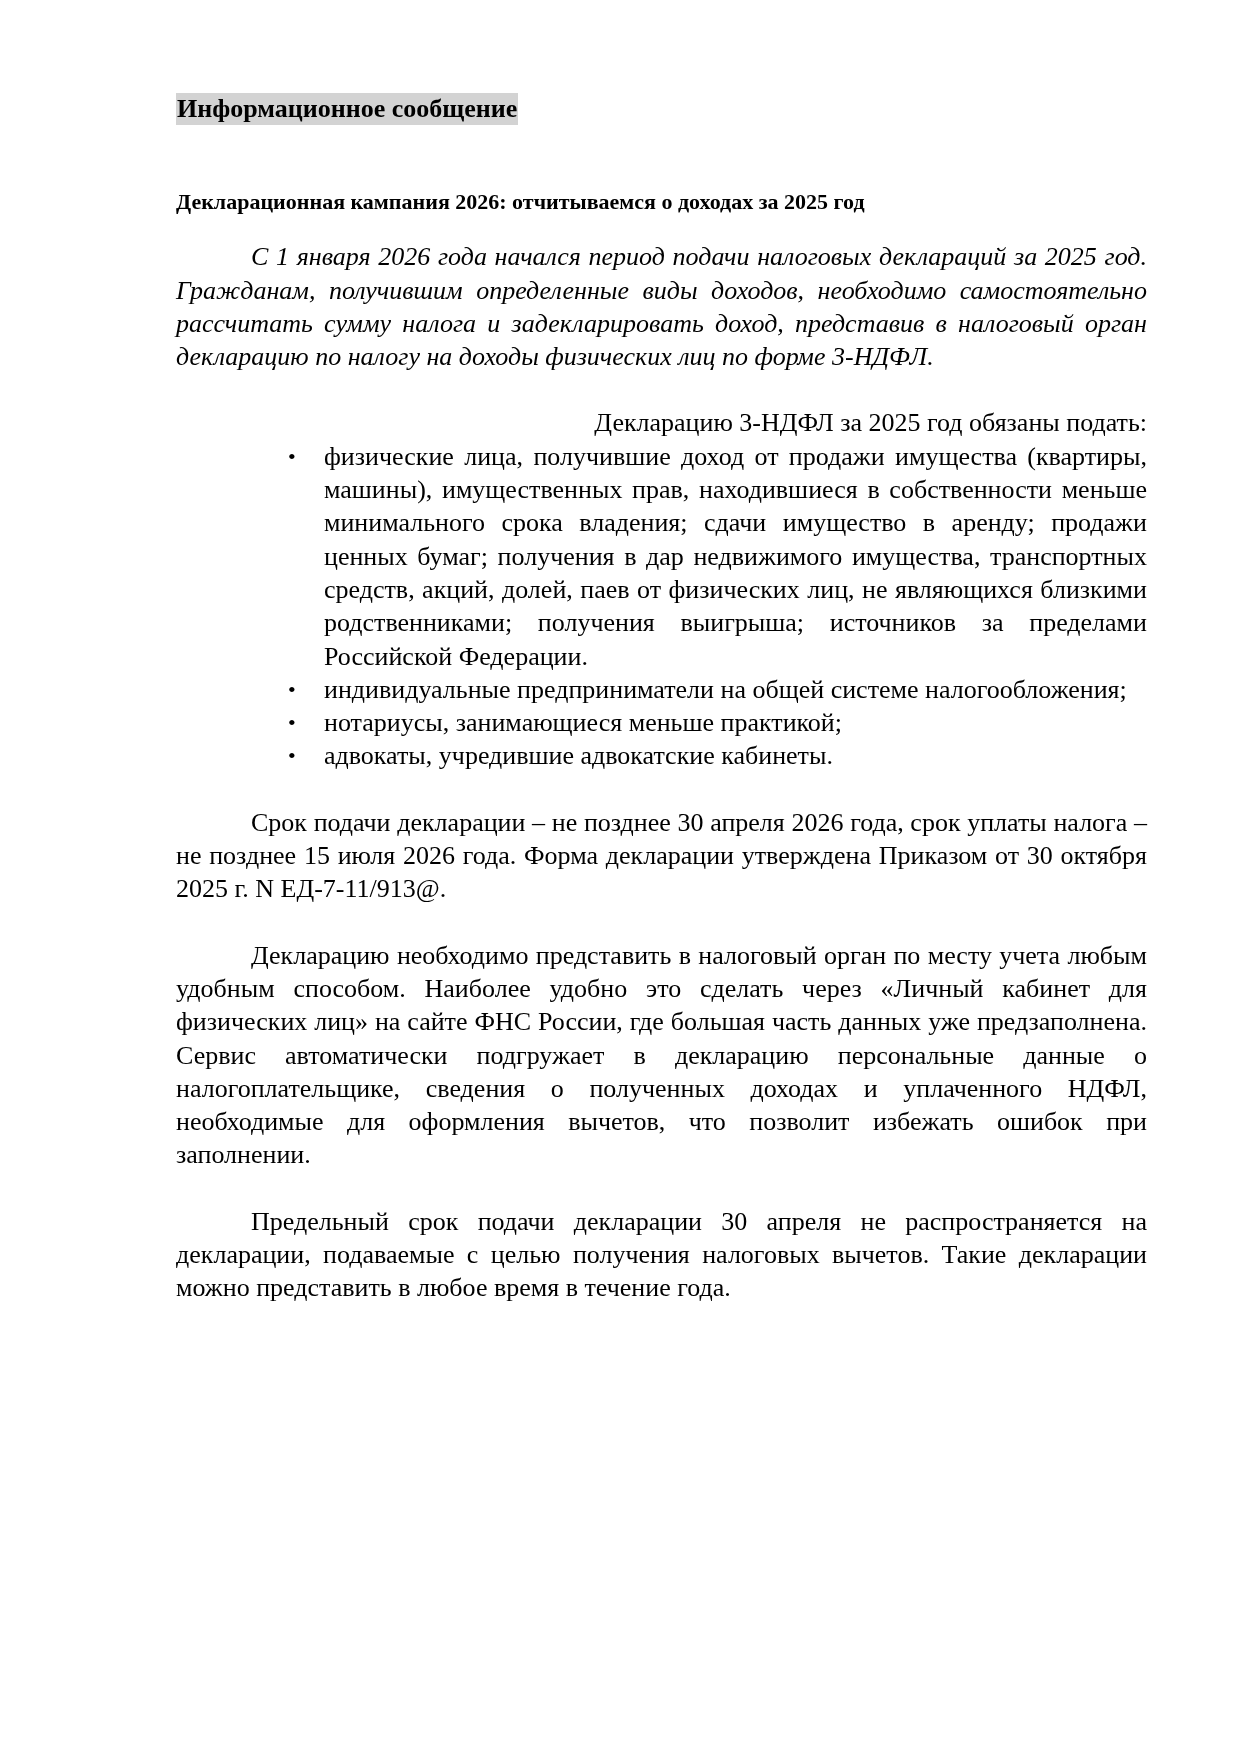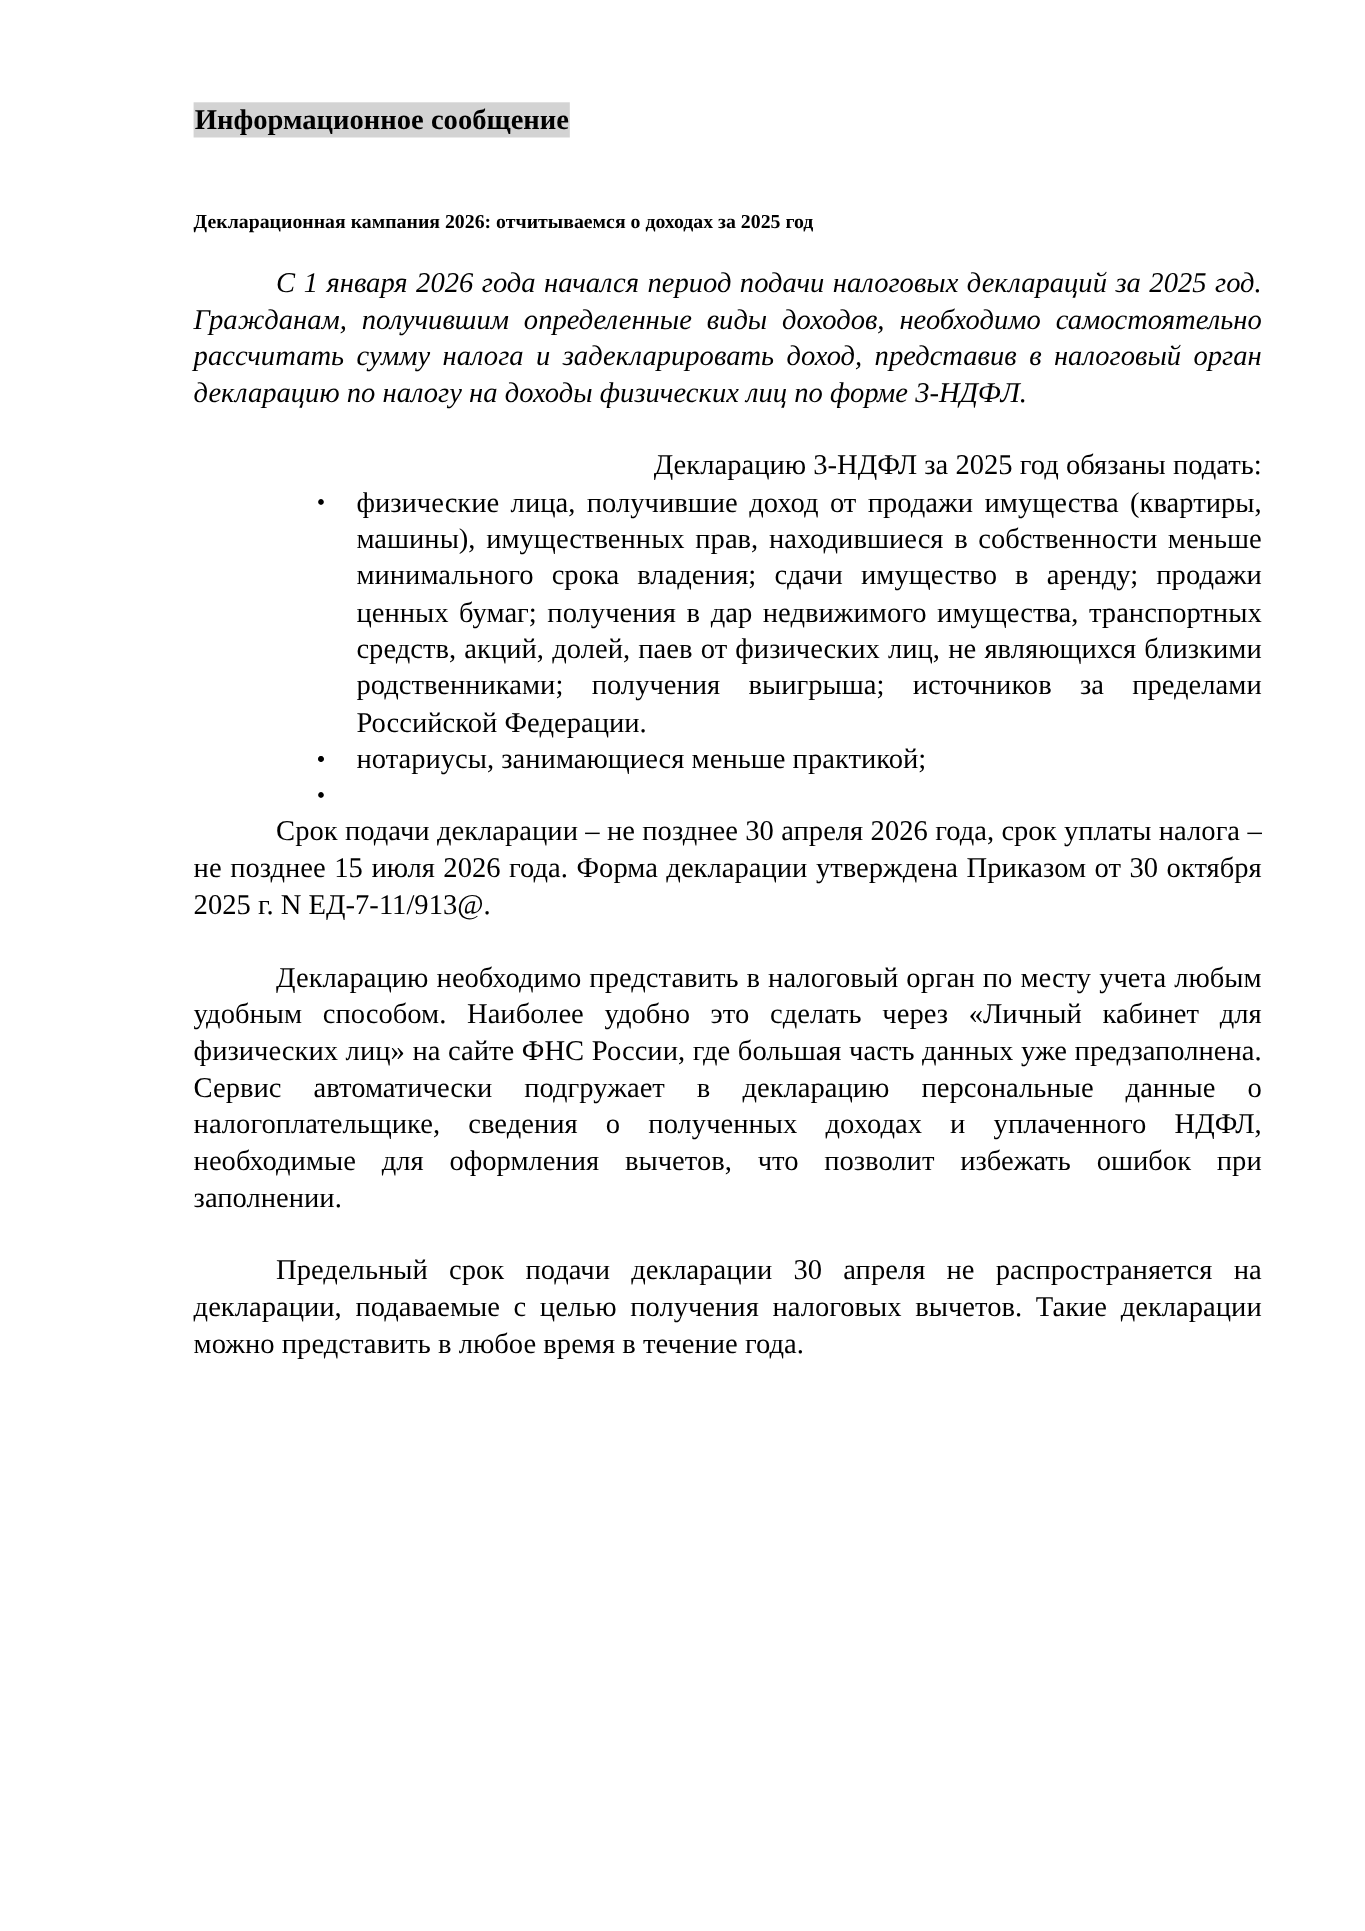--- a/index.html
+++ b/index.html
@@ -68,40 +68,42 @@
   </style>
 </head>
 <body>
 
 <div class="page">
 
   <div>
     <span class="notice-label">Информационное сообщение</span>
   </div>
 
-  <h1 class="title" style="font-size:18px;">Декларационная кампания 2026: отчитываемся о доходах за 2025 год</h1>
+  <h1 class="title" style="font-size:22px;">Декларационная кампания 2026: отчитываемся о доходах за 2025 год</h1>
 
   <p class="body gap-title">С 1 января 2026 года начался период подачи налоговых деклараций  за 2025 год. Гражданам, получившим определенные виды доходов, необходимо самостоятельно рассчитать сумму налога и задекларировать доход, представив в налоговый орган декларацию по налогу на доходы физических лиц по форме 3-НДФЛ.</p>
 
   <p class="intro">Декларацию 3-НДФЛ за 2025 год обязаны подать:</p>
 
   <ul class="duty-list">
     <li>
       <span class="bullet">•</span>
       <span>физические лица, получившие доход от  продажи имущества (квартиры, машины),  имущественных прав, находившиеся в собственности меньше минимального срока владения;  сдачи имущество в аренду;  продажи ценных бумаг;  получения в дар недвижимого имущества, транспортных средств, акций, долей, паев от физических лиц, не являющихся близкими родственниками;  получения выигрыша; источников за пределами Российской Федерации.</span>
     </li>
     <li>
       <span class="bullet">•</span>
+      <span>индивидуальные предприниматели на общей системе налогообложения;</span>
     </li>
     <li>
       <span class="bullet">•</span>
       <span>нотариусы, занимающиеся меньше практикой;</span>
     </li>
     <li>
       <span class="bullet">•</span>
+      <span> адвокаты, учредившие адвокатские кабинеты.</span>
     </li>
   </ul>
 
   <p class="body gap">Срок подачи декларации – не позднее 30 апреля 2026 года, срок уплаты налога – не позднее 15 июля 2026 года. Форма декларации утверждена Приказом от 30 октября 2025 г. N ЕД-7-11/913@.</p>
 
   <p class="body gap">Декларацию  необходимо представить в налоговый орган по месту учета любым удобным способом. Наиболее удобно это сделать через «Личный кабинет для физических лиц» на сайте ФНС России, где большая часть данных уже предзаполнена. Сервис автоматически подгружает в декларацию персональные данные о налогоплательщике, сведения о полученных доходах и уплаченного НДФЛ, необходимые для оформления вычетов, что позволит избежать ошибок при заполнении.</p>
 
   <p class="body gap">Предельный срок подачи декларации 30 апреля не распространяется на декларации, подаваемые с целью получения налоговых вычетов. Такие декларации можно представить в любое время в течение года.</p>
 
 </div>

